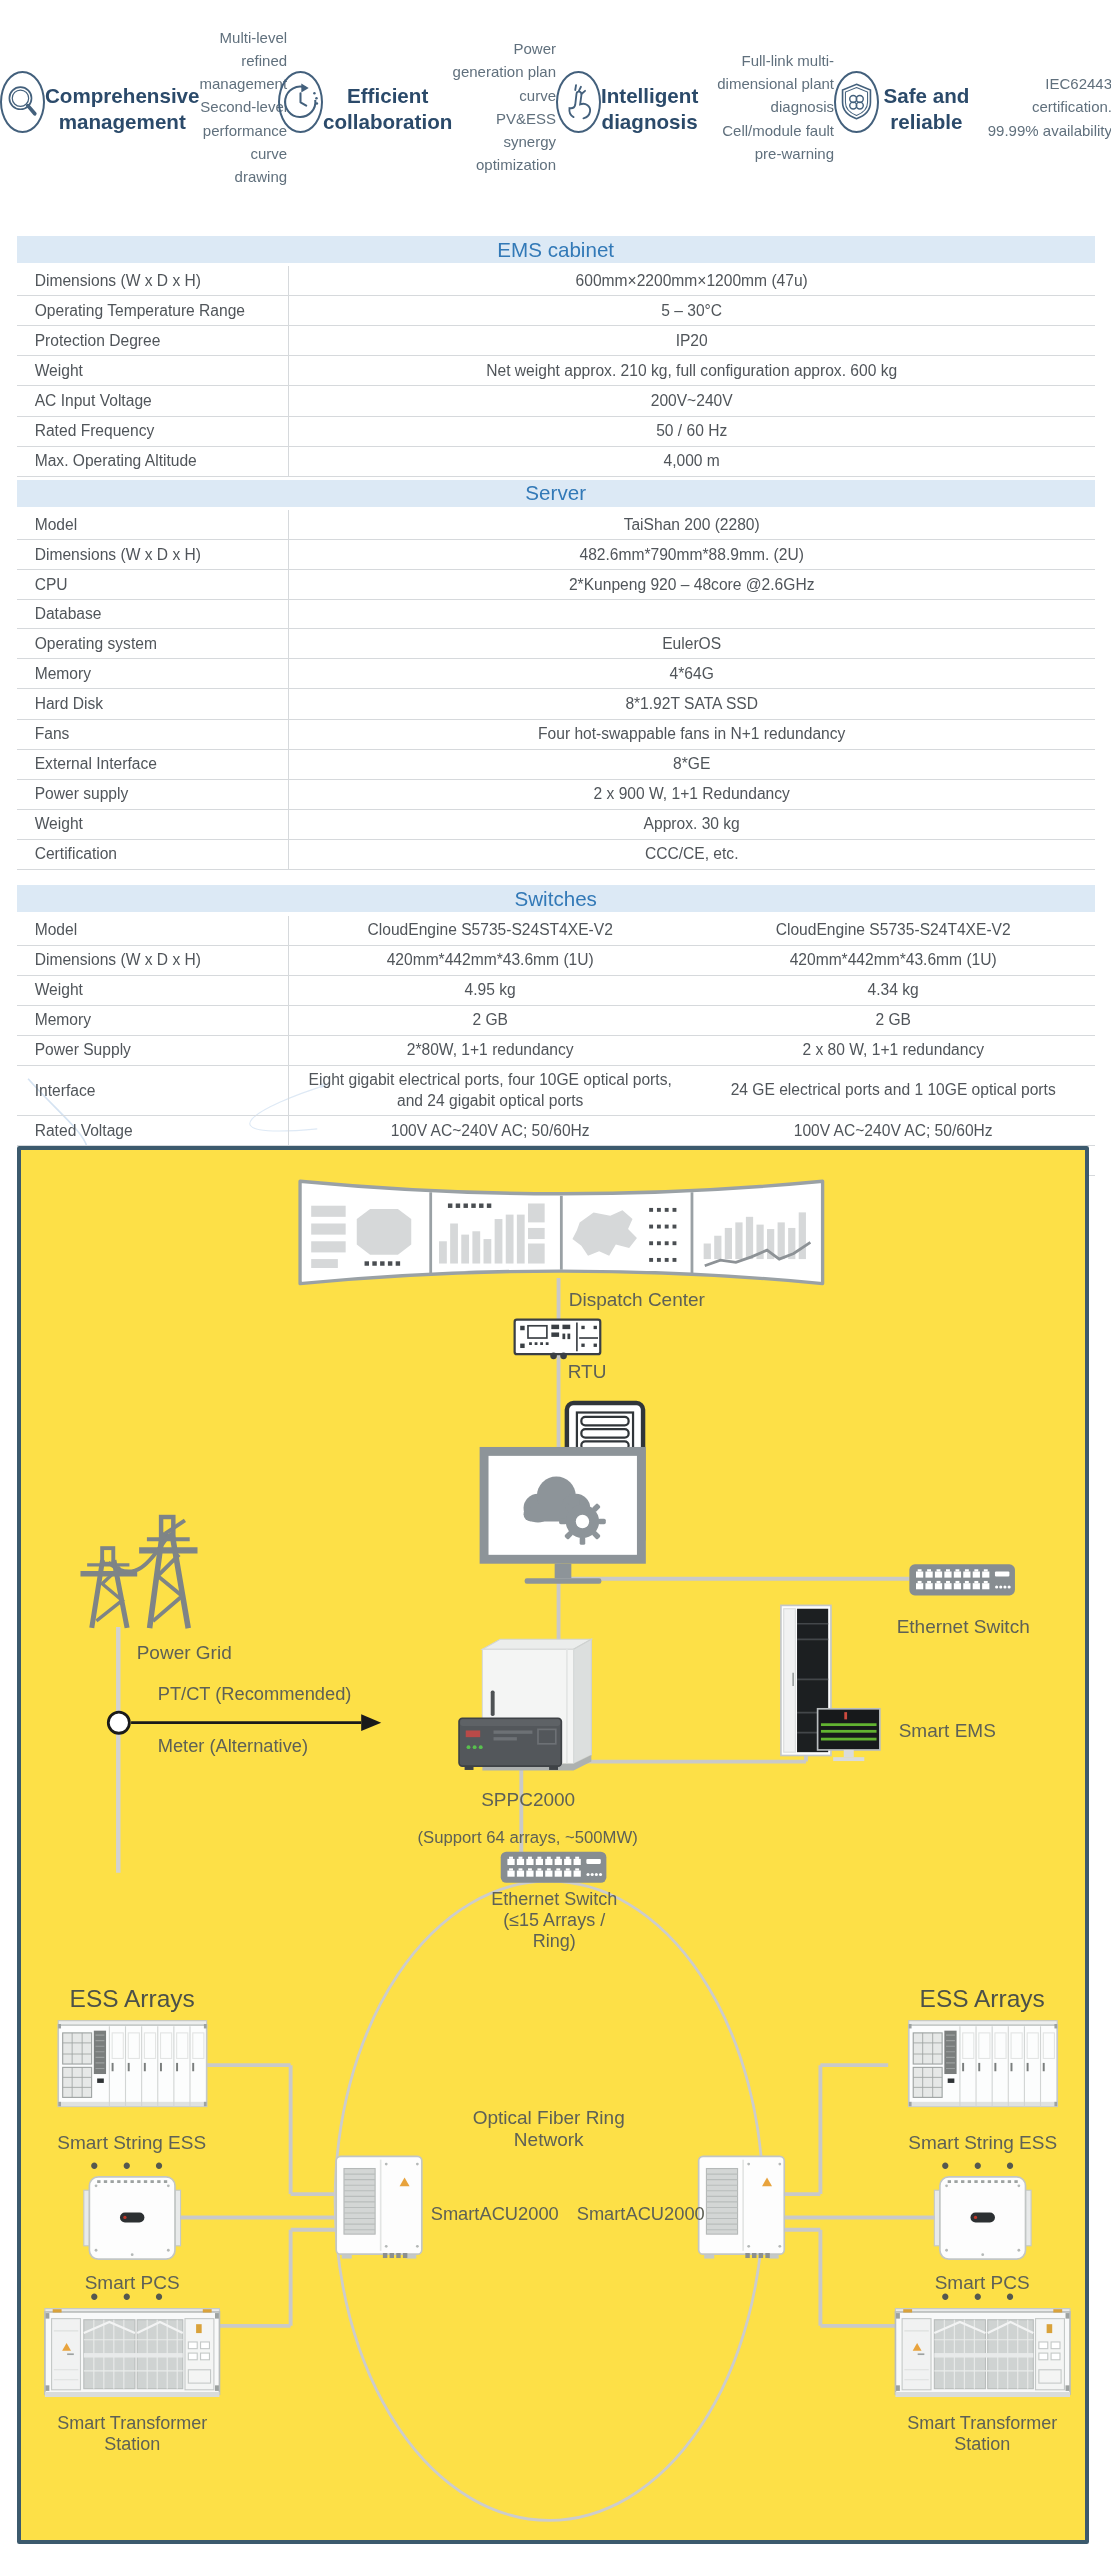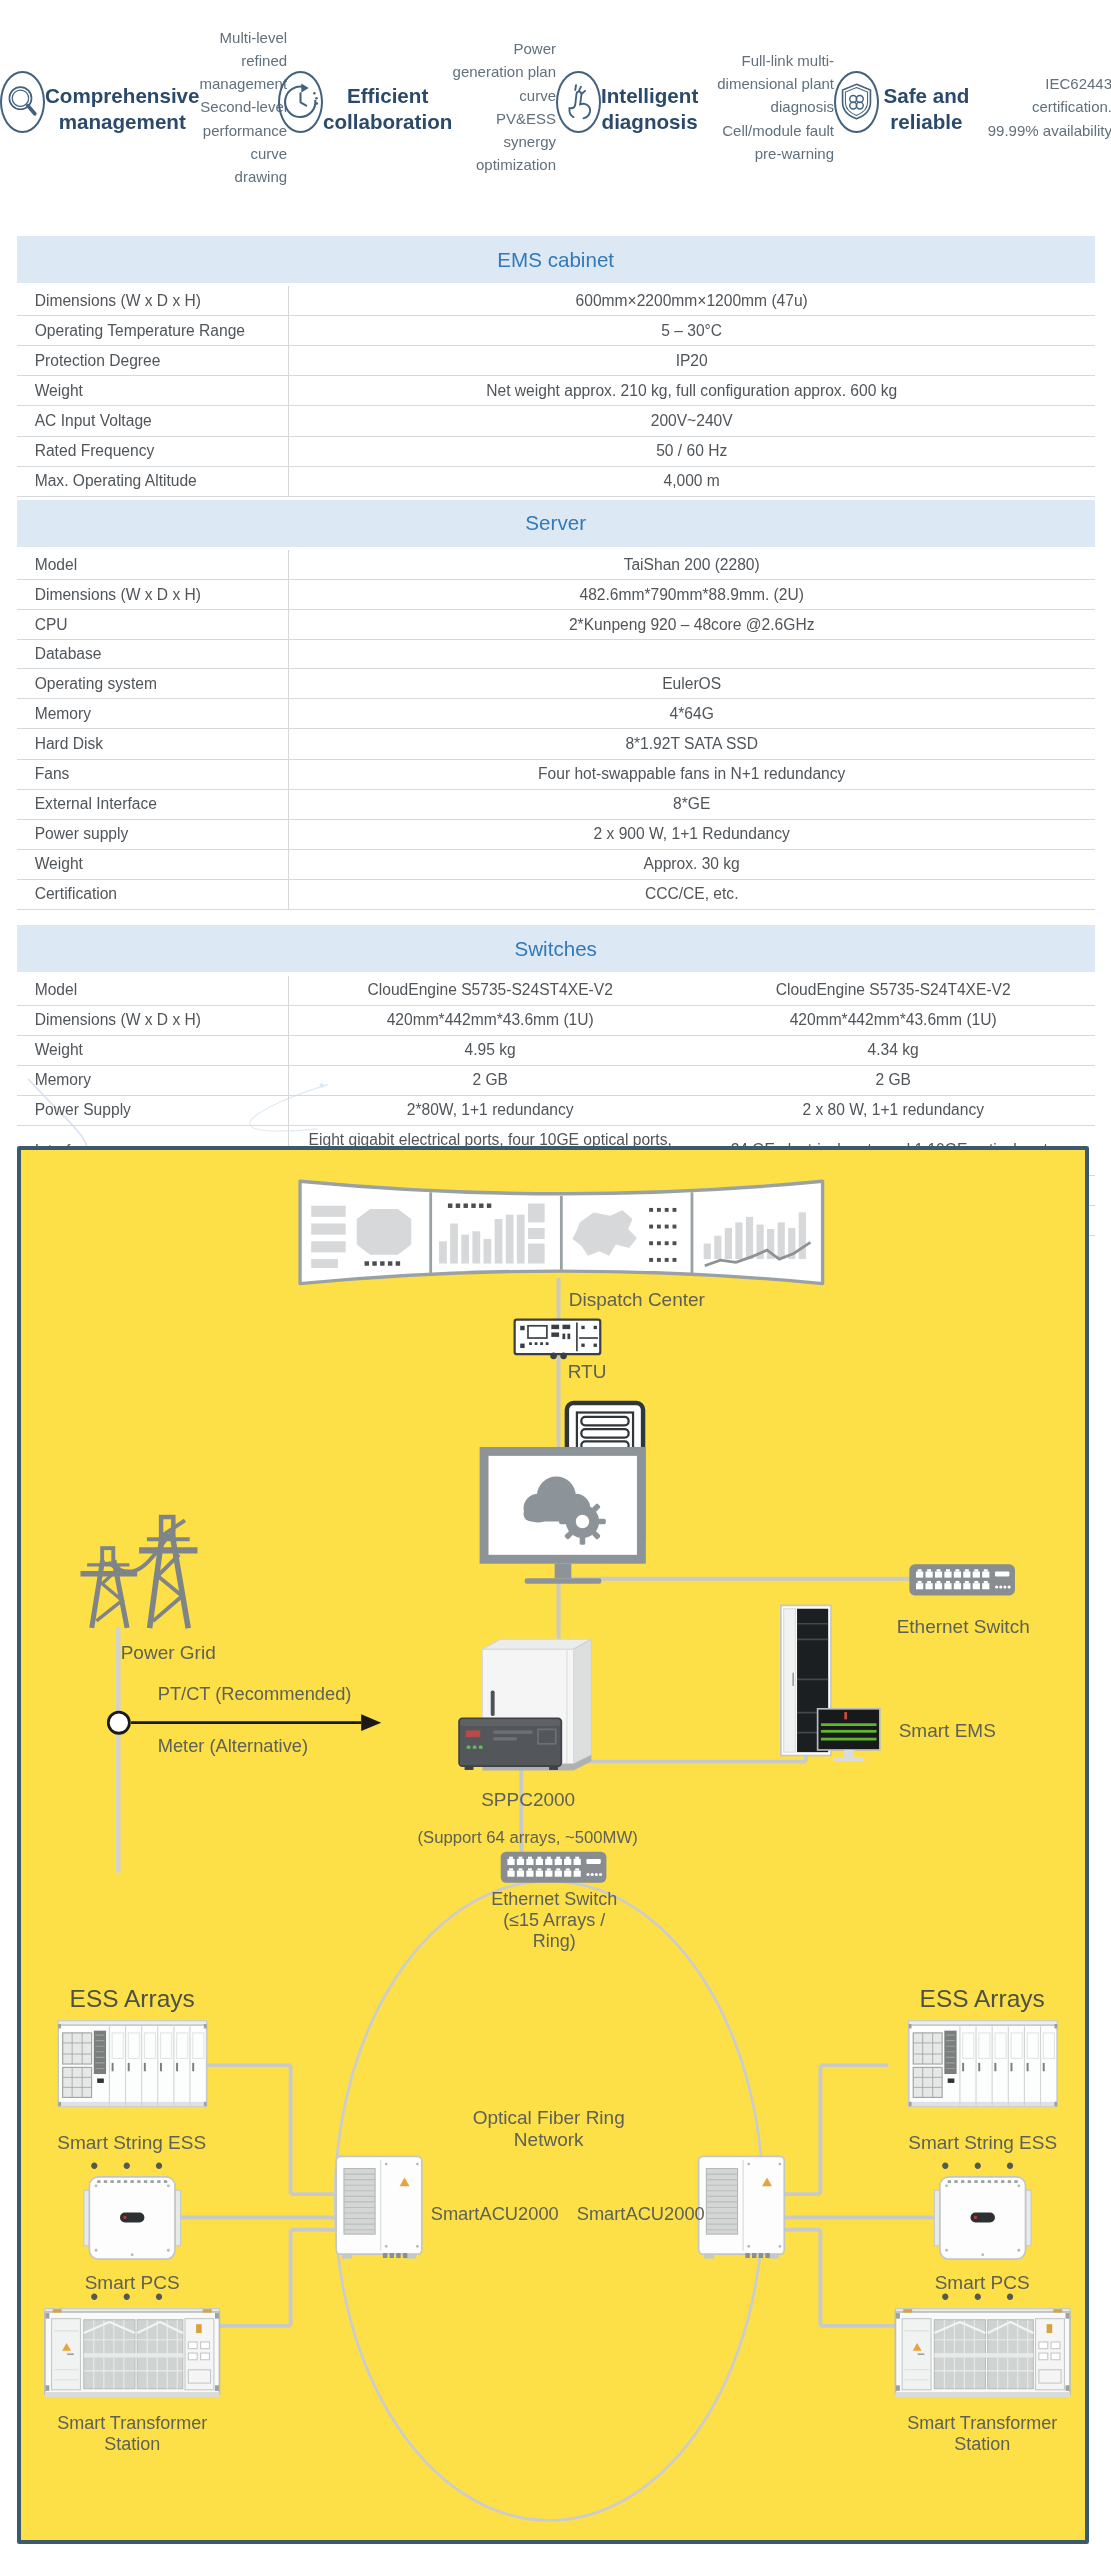--- a/index.html
+++ b/index.html
@@ -7,21 +7,21 @@
   
   .features{position:absolute;left:0;top:15.6px;width:1112px;display:flex;}
   .feature{width:278px;display:flex;align-items:center;}
   .fe-circle{width:58px;height:58px;border:2.8px solid #43607c;border-radius:50%;
     display:flex;align-items:center;justify-content:center;}
   .fe-title{margin-top:14.5px;width:183px;text-align:center;font-size:20.6px;font-weight:bold;
     color:#2b4a6a;line-height:1.28;}
   .fe-sub{margin-top:10px;width:267px;text-align:right;font-size:15px;color:#60707d;line-height:1.55;}
   
   .tables{position:absolute;left:16.7px;top:236px;width:1078px;}
-  .thead{height:47px;background:#dce9f5;color:#3279b7;font-size:20.6px;
+  .thead{height:27px;background:#dce9f5;color:#3279b7;font-size:20.6px;
     display:flex;align-items:center;justify-content:center;margin-bottom:3.3px;}
   .trow{display:flex;min-height:28px;border-bottom:1.1px solid #d6d9dc;align-items:stretch;}
   .tcell{display:flex;align-items:center;font-size:15.6px;color:#50555a;}
   .tcell.label{width:253px;padding-left:18px;border-right:1.1px solid #d6d9dc;}
   .tcell.value{flex:1;justify-content:center;text-align:center;padding:4.4px 7.8px;line-height:1.3;}
   .tgap{height:15.6px;}
   
   .swoosh{position:absolute;left:16.7px;top:1073px;pointer-events:none;opacity:.75;}
   
   .diagram{position:absolute;left:16.7px;top:1146px;width:1064px;height:1390px;
@@ -621,21 +621,21 @@
       </g>
     </defs>
     <use href="#acu" x="567" y="1810"></use>
     <use href="#acu" x="1219" y="1810"></use>
   </svg>
 
   <div class="dlabel" style="left:548px;top:139px;">Dispatch Center</div>
   <div class="dlabel" style="left:547px;top:211px;">RTU</div>
   <div class="dlabel center" style="left:872px;top:466px;width:141px;">Ethernet Switch</div>
   <div class="dlabel" style="left:878px;top:570px;">Smart EMS</div>
-  <div class="dlabel" style="left:100px;top:492px;">Power Grid</div>
+  <div class="dlabel" style="left:116px;top:492px;">Power Grid</div>
   <div class="dlabel" style="left:137px;top:533px;font-size:18.3px;">PT/CT (Recommended)</div>
   <div class="dlabel" style="left:137px;top:585px;font-size:18.3px;">Meter (Alternative)</div>
   <div class="dlabel center" style="left:424px;top:639px;width:167px;">SPPC2000</div>
   <div class="dlabel center" style="left:396px;top:664px;width:222px;font-size:16.7px;margin-top:14px;">(Support 64 arrays, ~500MW)</div>
   <div class="dlabel center pre" style="left:450px;top:739px;width:167px;font-size:18px;line-height:21px;">Ethernet Switch
 (≤15 Arrays /
 Ring)</div>
   <div class="dlabel center" style="left:417px;top:957px;width:222px;">Optical Fiber Ring Network</div>
   <div class="dlabel" style="left:410px;top:1053px;font-size:18.3px;">SmartACU2000</div>
   <div class="dlabel" style="left:556px;top:1053px;width:118px;text-align:right;font-size:18.3px;">SmartACU2000</div>

